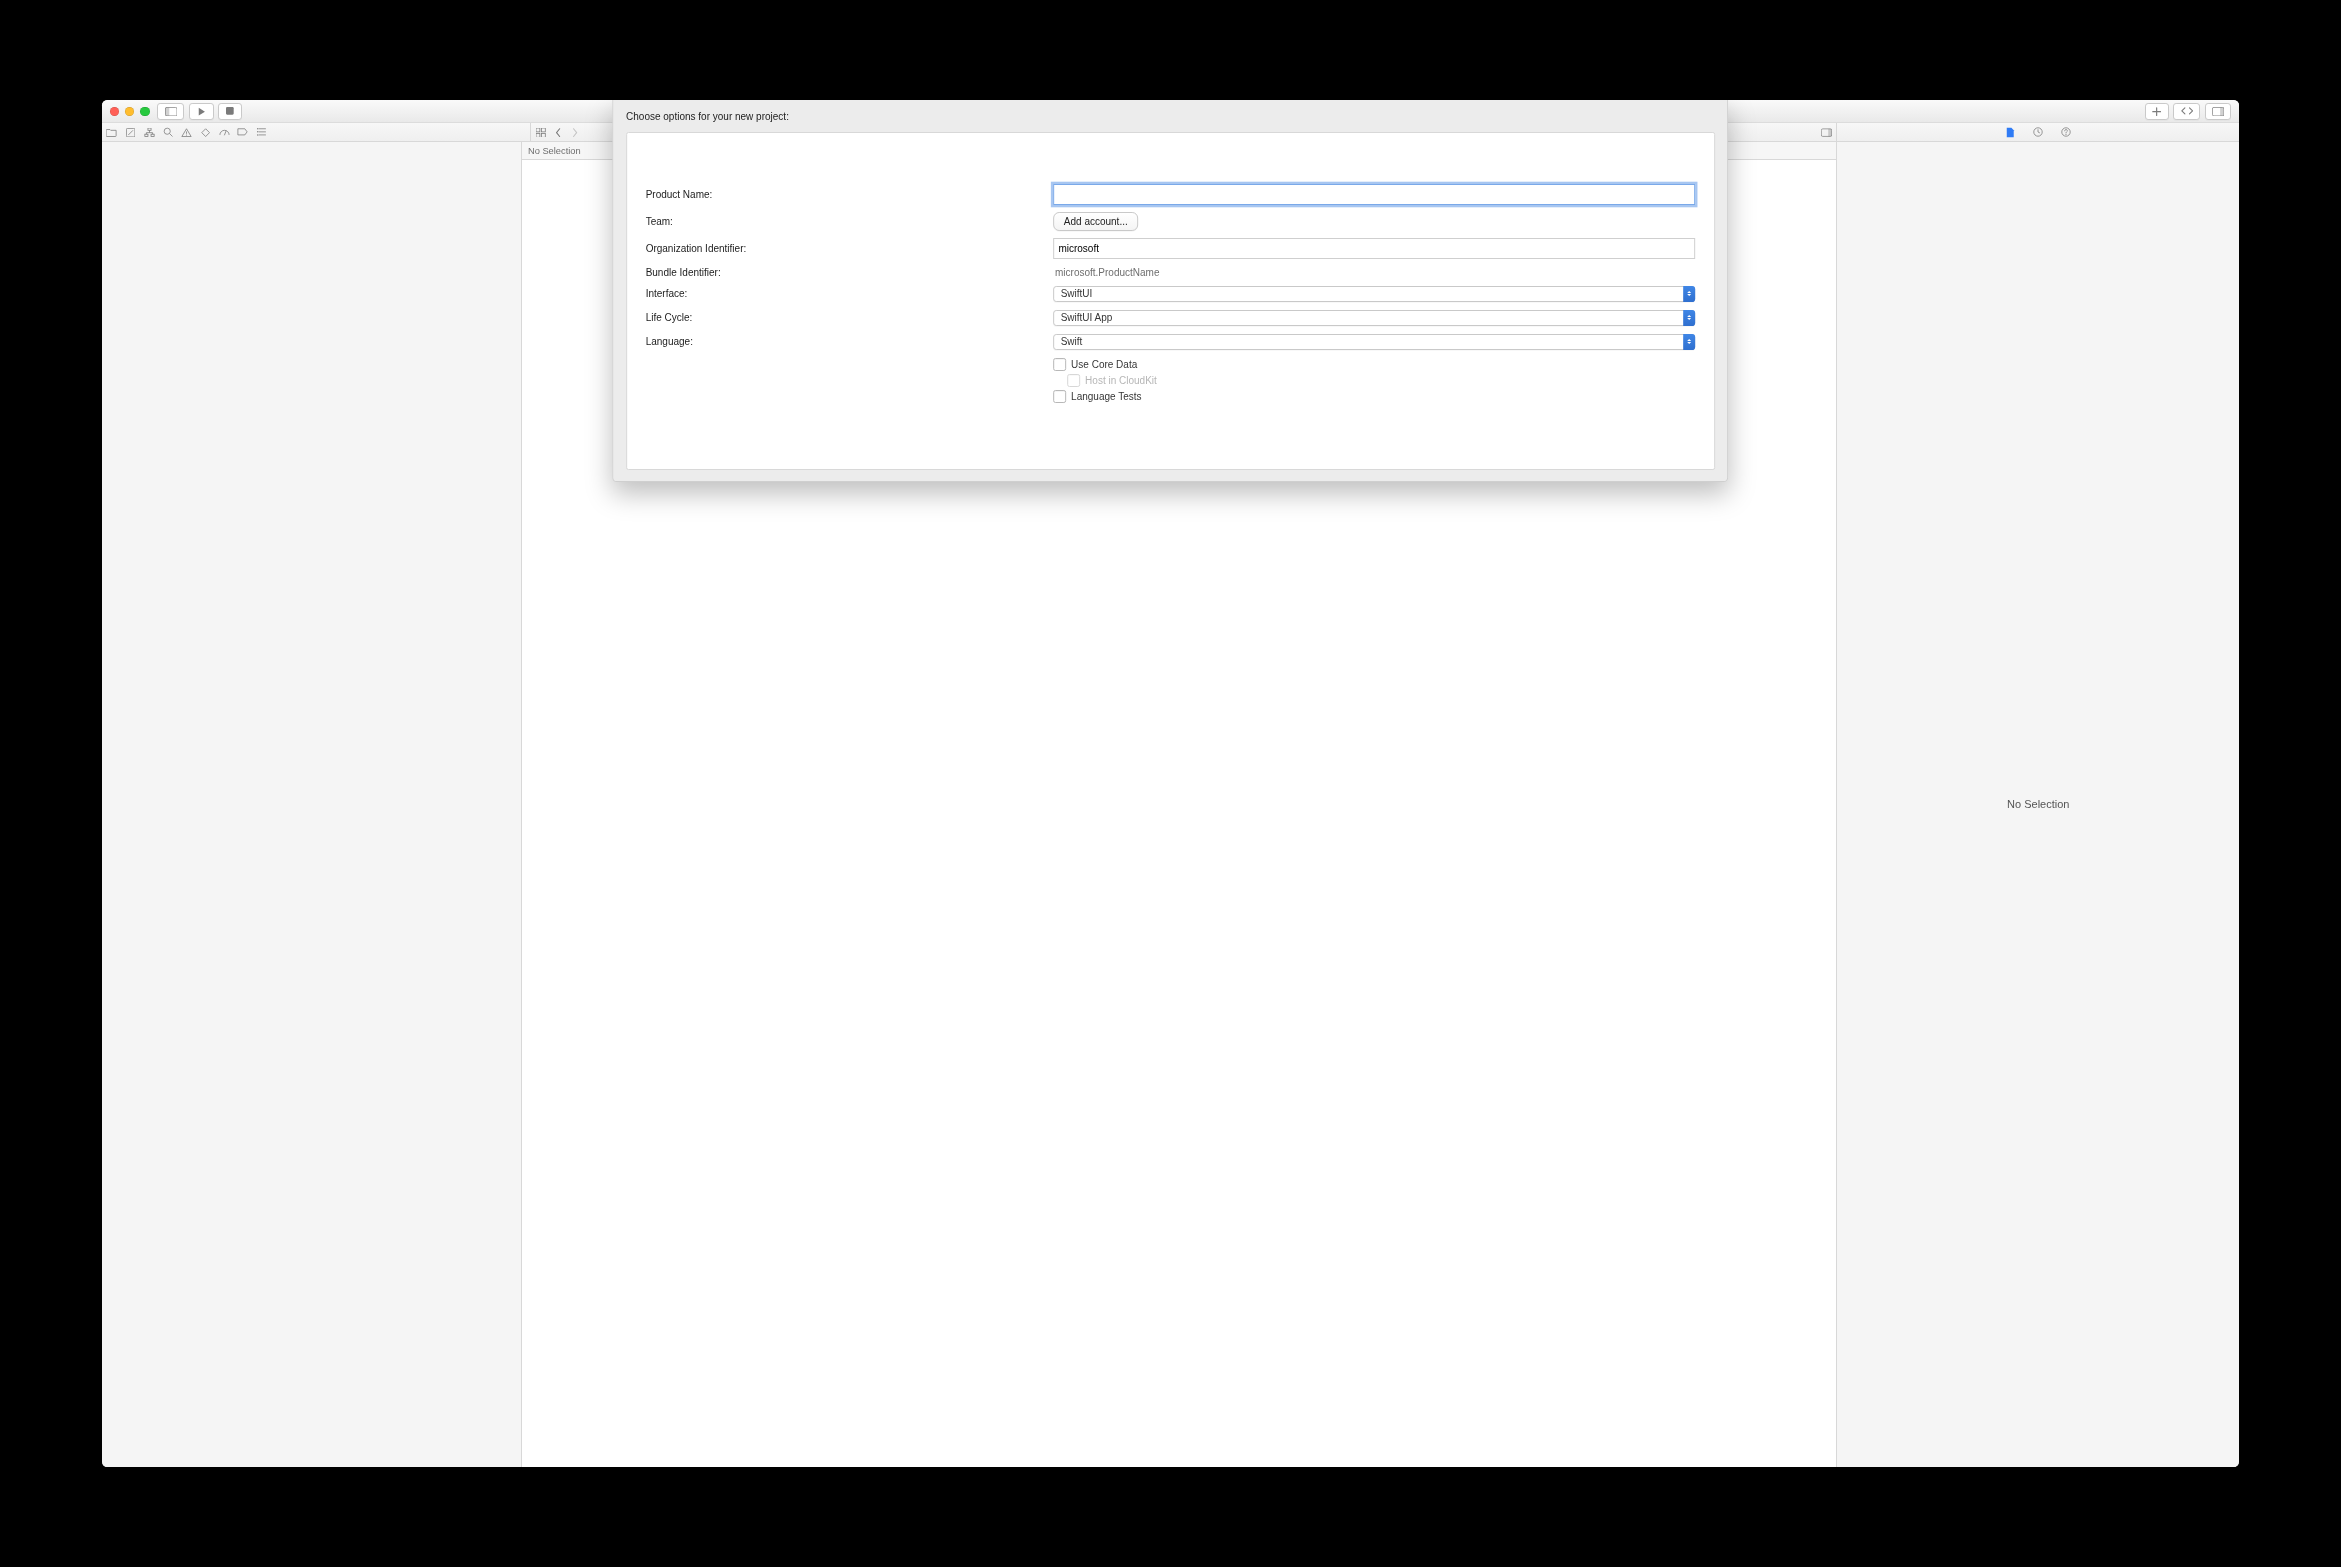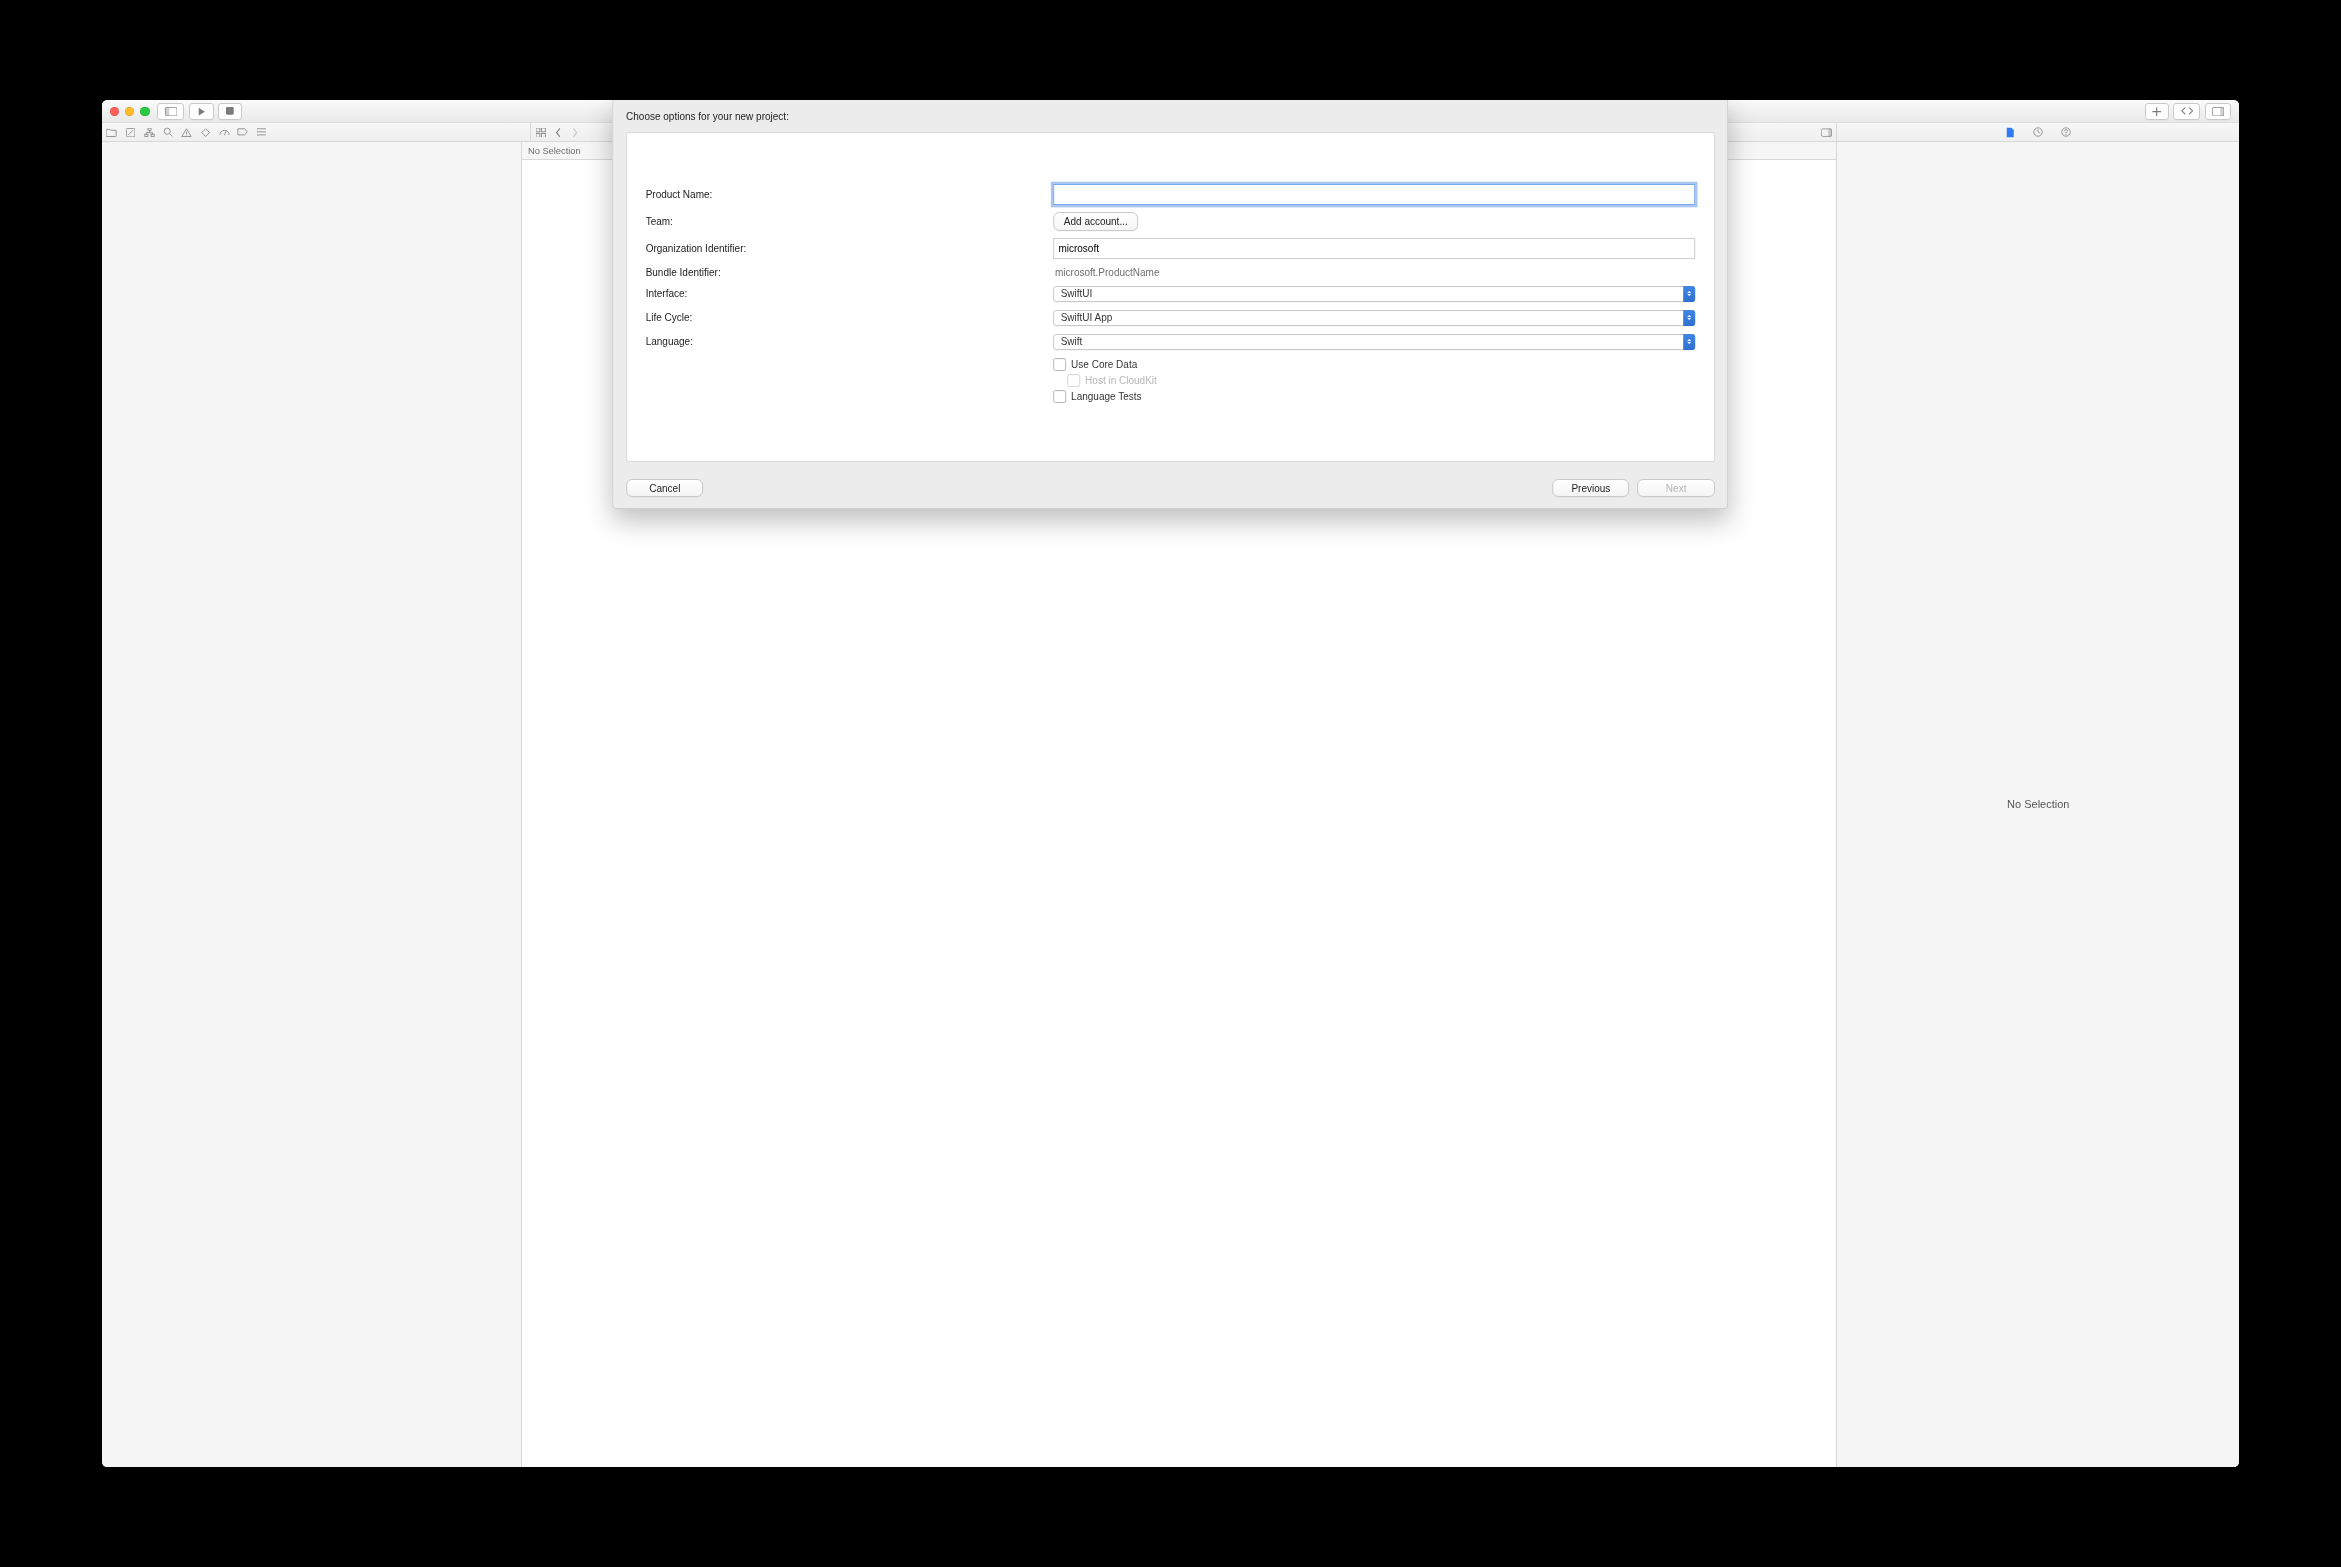--- a/index.html
+++ b/index.html
@@ -142,21 +142,21 @@
     padding:11px 12.4px 11px 12.4px;
     box-sizing:border-box;
   }
   .sheet h1{font-size:10px;font-weight:400;margin:0 0 9.3px 0;color:#222;}
   .sheet .form-frame{
     background:var(--sheet-inner);
     border:0.8px solid #d8d8d8;border-radius:2.3px;
     padding:51px 18.6px 51px 18.6px;
   }
   .form-row{display:flex;align-items:center;margin-bottom:7.7px;}
-  .form-row:last-child{margin-bottom:4px;justify-content:center;}
+  .form-row:last-child{margin-bottom:12px;justify-content:center;}
   .form-label{
     width:38%;text-align:left;padding-right:9px;color:#222;font-size:10px;
   }
   .form-field{flex:1;display:flex;align-items:center;}
   .text-input{
     width:100%;height:21px;border:0.8px solid var(--input-border);border-radius:0;
     padding:0 3.9px;font-size:10px;background:#fff;box-sizing:border-box;
   }
   .text-input.focused{
     outline:none;border-color:var(--focus-ring);
@@ -467,22 +467,16 @@
           </label>
           <label class="check-row">
             <span class="checkbox"></span>
             <span>Language Tests</span>
           </label>
         </div>
       </div>
 
     </div>
 
-    <div class="sheet-footer">
-      <span class="mac-button">Cancel</span>
-      <span class="spacer"></span>
-      <span class="mac-button">Previous</span>
-      <span class="mac-button disabled">Next</span>
-    </div>
   </div>
 
 </div>
 
 
 </body></html>

